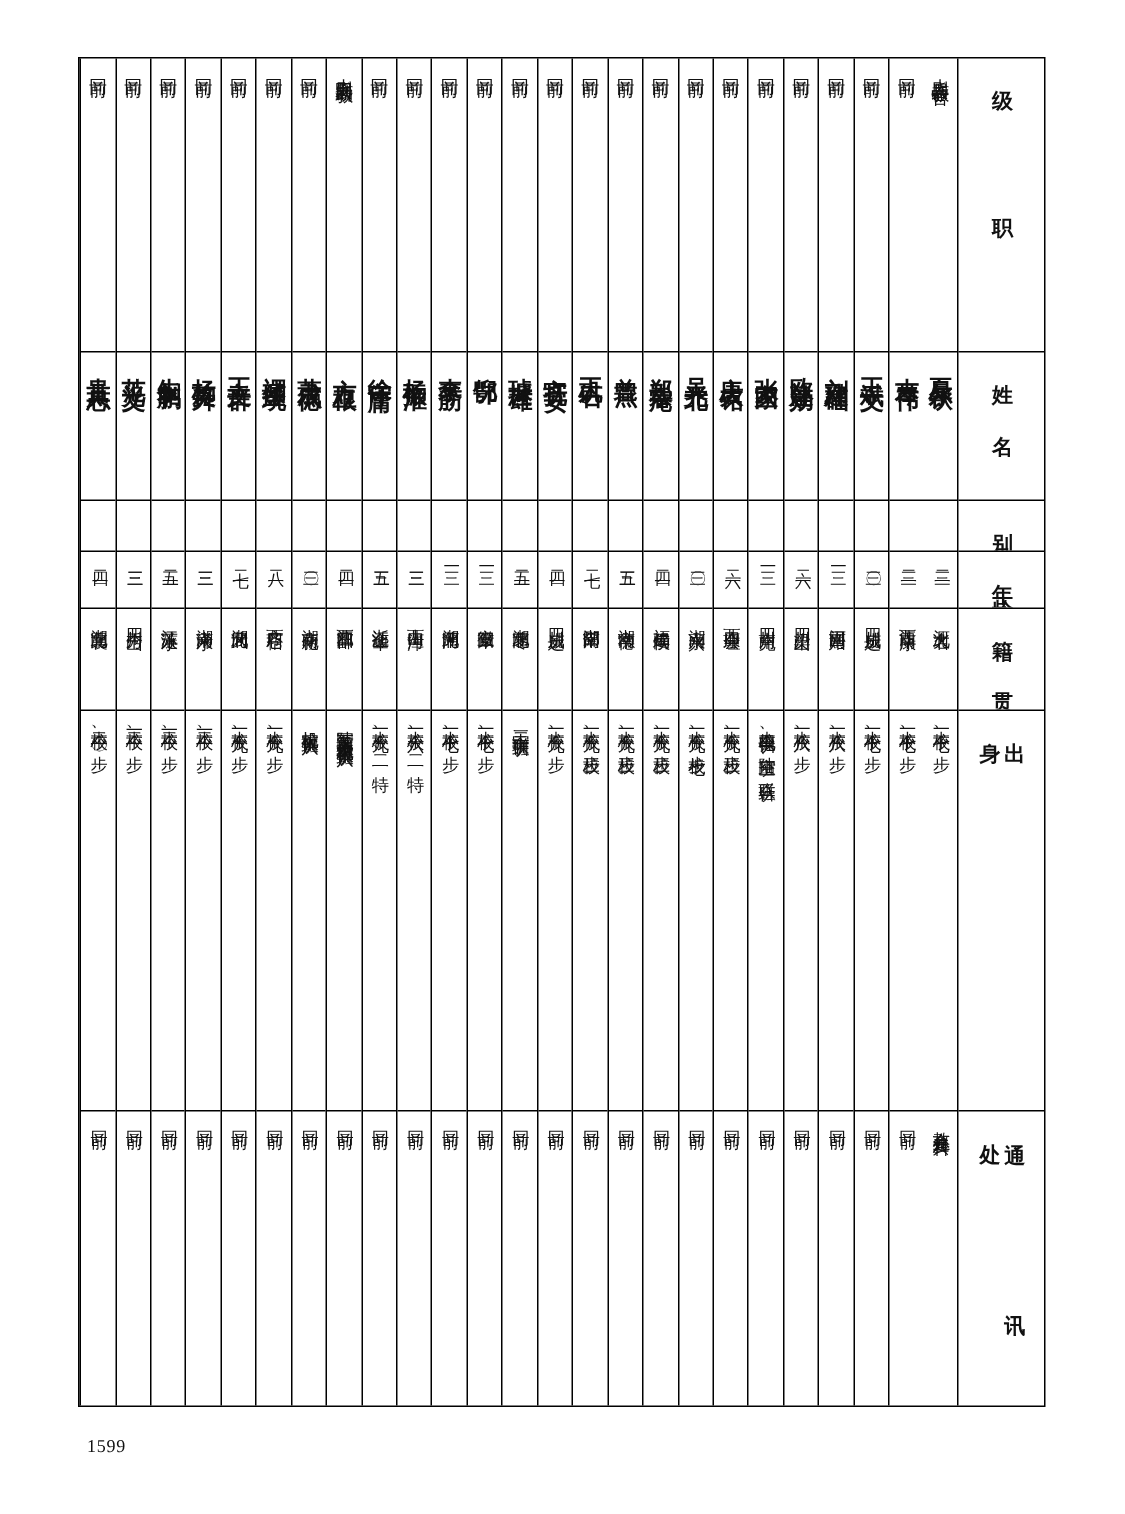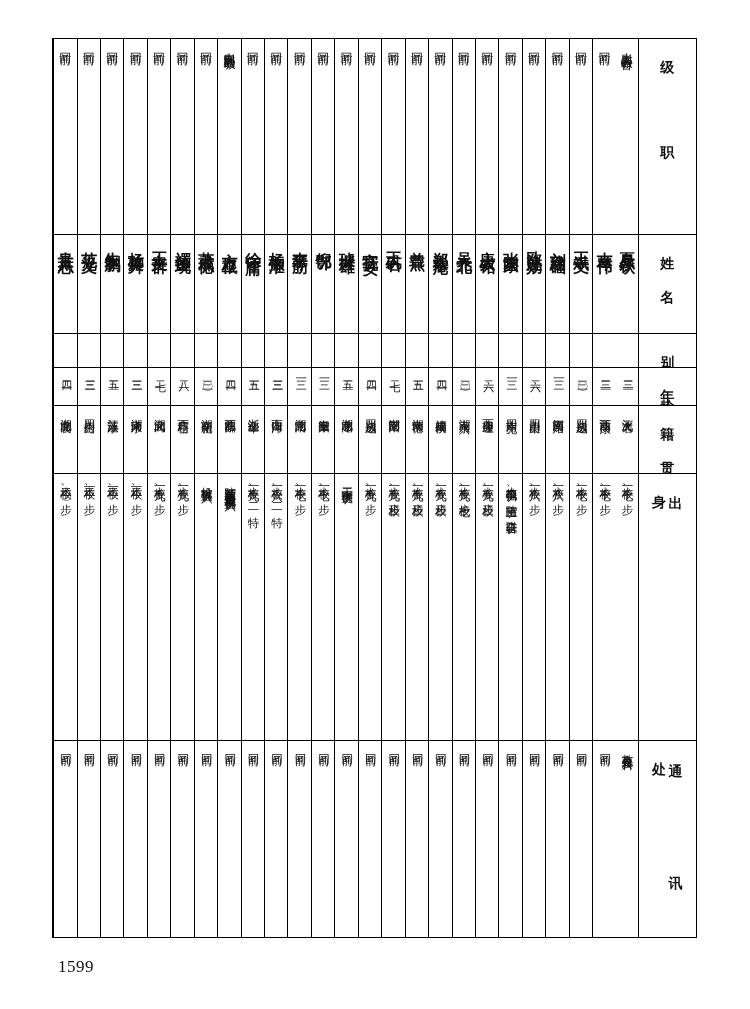--- a/index.html
+++ b/index.html
@@ -94,21 +94,21 @@
   .rec .c-alias .vtext { font-size: 11px; }
   .rec .c-age .vtext { font-size: 11px; letter-spacing: 0px; }
   .rec .c-native .vtext { font-size: 11.5px; }
   .rec .c-origin .vtext { font-size: 11.5px; }
   .rec .c-comm .vtext { font-size: 11.5px; }
 
   .page-number {
     position: absolute;
     left: 58px;
     top: 957px;
-    font-size: 17px;
+    font-size: 12px;
     font-family: "Liberation Serif", serif;
     color: #111;
     letter-spacing: 0.5px;
   }
 </style>
 </head>
 <body>
 
 <div class="page">
 

